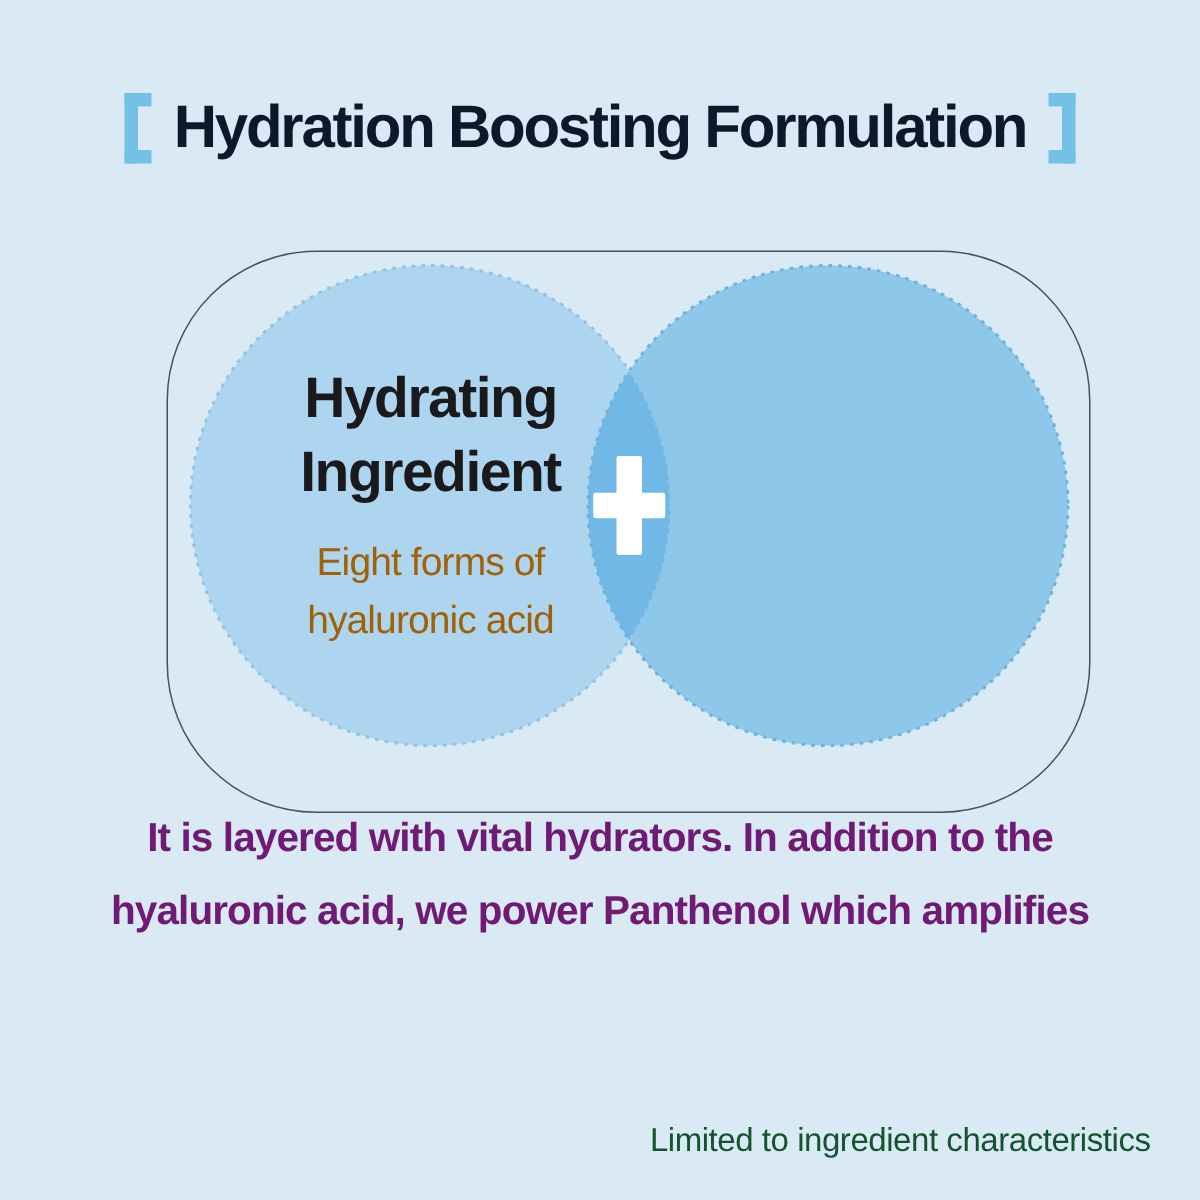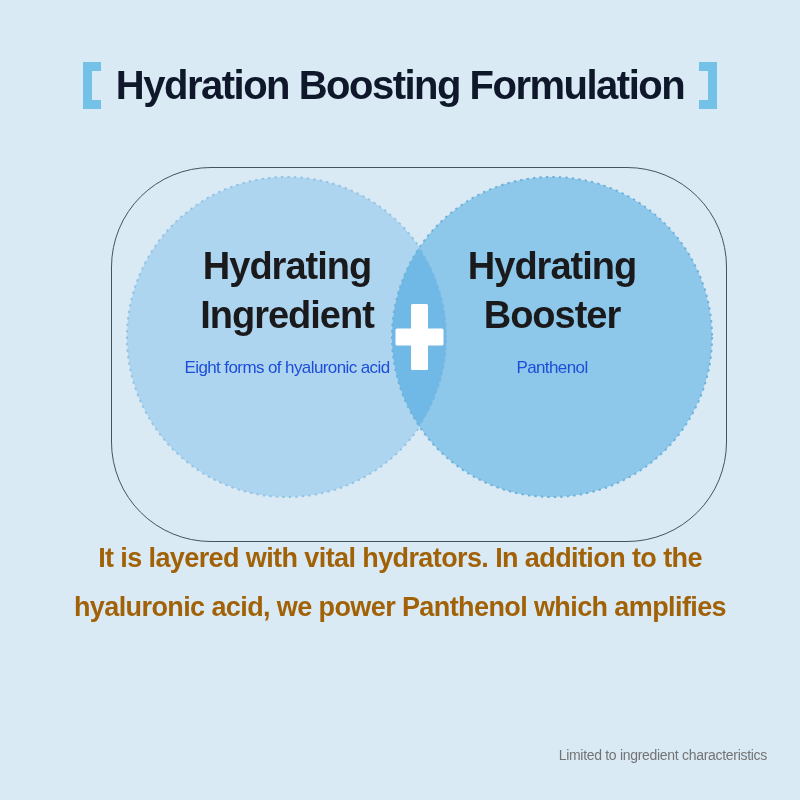--- a/index.html
+++ b/index.html
@@ -62,51 +62,51 @@
   .circle-label.right { left: 280px; }
   .circle-heading {
     font-size: 38px;
     font-weight: bold;
     line-height: 1.28;
     letter-spacing: -1px;
     max-width: 272px;
     margin: 0 auto;
   }
   .circle-subtitle {
-    font-size: 17px;
+    font-size: 26px;
     font-weight: normal;
     line-height: 1.5;
     letter-spacing: -0.6px;
-    color: #1d4ed8;
+    color: #a16207;
     max-width: 250px;
     margin: 16px auto 0 auto;
   }
 
   
   .body-text {
     position: absolute;
     top: 534px; left: 0; right: 0;
     margin: 0;
     text-align: center;
     font-size: 27px;
     font-weight: bold;
     letter-spacing: -0.6px;
     line-height: 49px;
-    color: #a16207;
+    color: #701a75;
   }
   .body-line { display: block; }
 
   
   .disclaimer {
     position: absolute;
     top: 747px; right: 33px;
-    font-size: 14px;
+    font-size: 22px;
     font-weight: normal;
     letter-spacing: -0.3px;
-    color: #737373;
+    color: #14532d;
   }
 </style>
 </head>
 <body>
 
 <div class="canvas">
 
   <header class="title-row">
     <span class="bracket bracket-left"></span>
     <h1 class="title-text">Hydration Boosting Formulation</h1>
@@ -133,24 +133,20 @@
         <rect x="299" y="136" width="17" height="66" rx="1.5"></rect>
         <rect x="283.5" y="160.5" width="48" height="17" rx="1.5"></rect>
       </g>
     </svg>
 
     <div class="circle-label left">
       <div class="circle-heading">Hydrating Ingredient</div>
       <div class="circle-subtitle">Eight forms of hyaluronic acid</div>
     </div>
 
-    <div class="circle-label right">
-      <div class="circle-heading">Hydrating Booster</div>
-      <div class="circle-subtitle">Panthenol</div>
-    </div>
   </section>
 
   <p class="body-text">
     <span class="body-line">It is layered with vital hydrators. In addition to the</span>
     <span class="body-line">hyaluronic acid, we power Panthenol which amplifies</span>
   </p>
 
   <footer class="disclaimer">Limited to ingredient characteristics</footer>
 
 </div>

